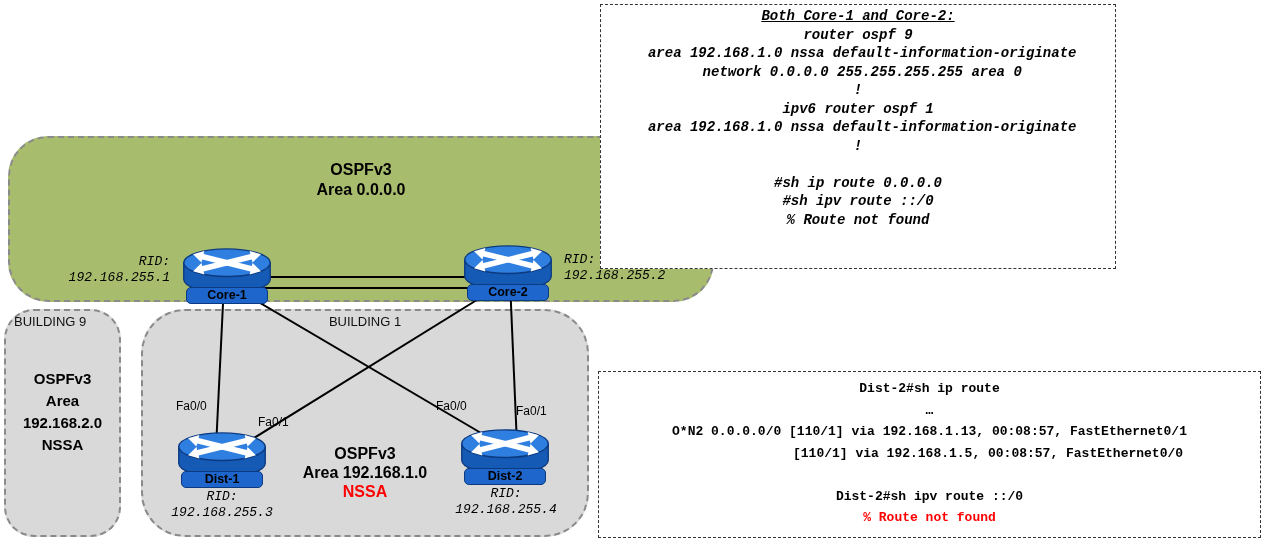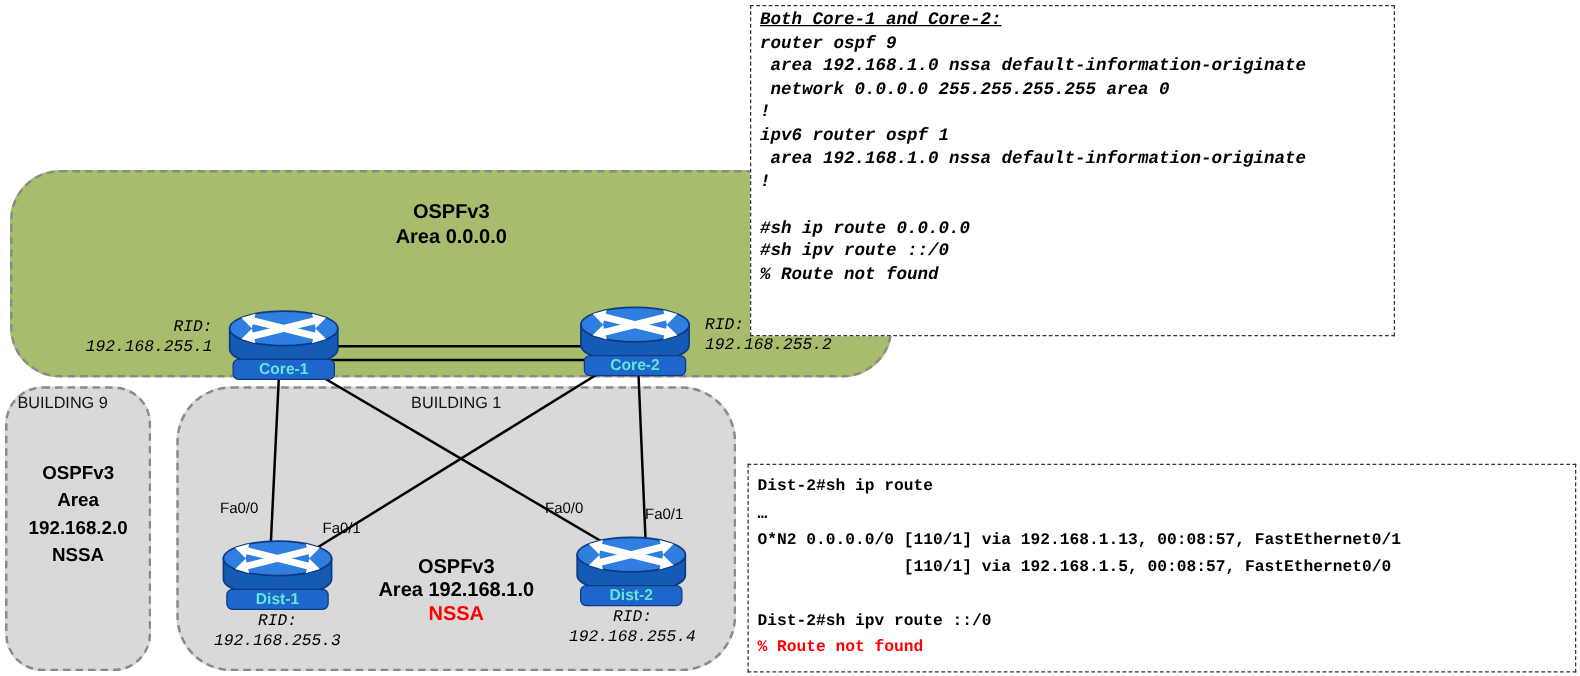--- a/index.html
+++ b/index.html
@@ -23,32 +23,32 @@
   .b2-text { position:absolute; left:4px; top:368px; width:117px; text-align:center;
              font-weight:bold; font-size:15px; line-height:22px; z-index:2; }
 
   .links { position:absolute; left:0; top:0; width:1264px; height:541px; z-index:1; pointer-events:none; }
   .links line { stroke:#000; stroke-width:2; }
 
   .router { position:absolute; width:92px; height:60px; z-index:3; }
   .ricon { display:block; }
   .rname { position:absolute; left:5px; top:41px; width:82px; height:17px;
            background:#1f66cc; border:1px solid #0c3a80; border-radius:5px;
-           color:#5eead4; font-weight:bold; font-size:12.5px; line-height:15px; text-align:center; }
+           color:#000000; font-weight:bold; font-size:12.5px; line-height:15px; text-align:center; }
 
   .rid { position:absolute; font-style:italic; font-size:13px; line-height:16px; z-index:3;font-family:Liberation Mono, monospace; }
   .rid-core1 { left:58px; top:254px; width:112px; text-align:right; }
   .rid-core2 { left:564px; top:252px; width:120px; text-align:left; }
   .rid-dist1 { left:152px; top:489px; width:140px; text-align:center; }
   .rid-dist2 { left:436px; top:486px; width:140px; text-align:center; }
 
   .iflabel { position:absolute; font-size:12px; z-index:2; }
 
   .codebox { position:absolute; background:#fff; border:1.5px dashed #333;
-             font-family:"Liberation Mono", monospace; z-index:5; }
+             font-family:"Liberation Mono", monospace; z-index:5;text-align:center; }
   .config { left:600px; top:4px; width:516px; height:265px; padding:2px 7px 0;
             font-size:14px; font-weight:bold; font-style:italic; }
   .config .line { white-space:pre; min-height:18.5px; line-height:18.5px; }
   .config .title { text-decoration:underline; }
   .output { left:598px; top:371px; width:663px; height:167px; padding:6px 7px 0;
             font-size:13px; font-weight:bold; }
   .output .line { white-space:pre; min-height:21.5px; line-height:21.5px; }
   .red { color:#ff0000; }
 </style>
 </head>

